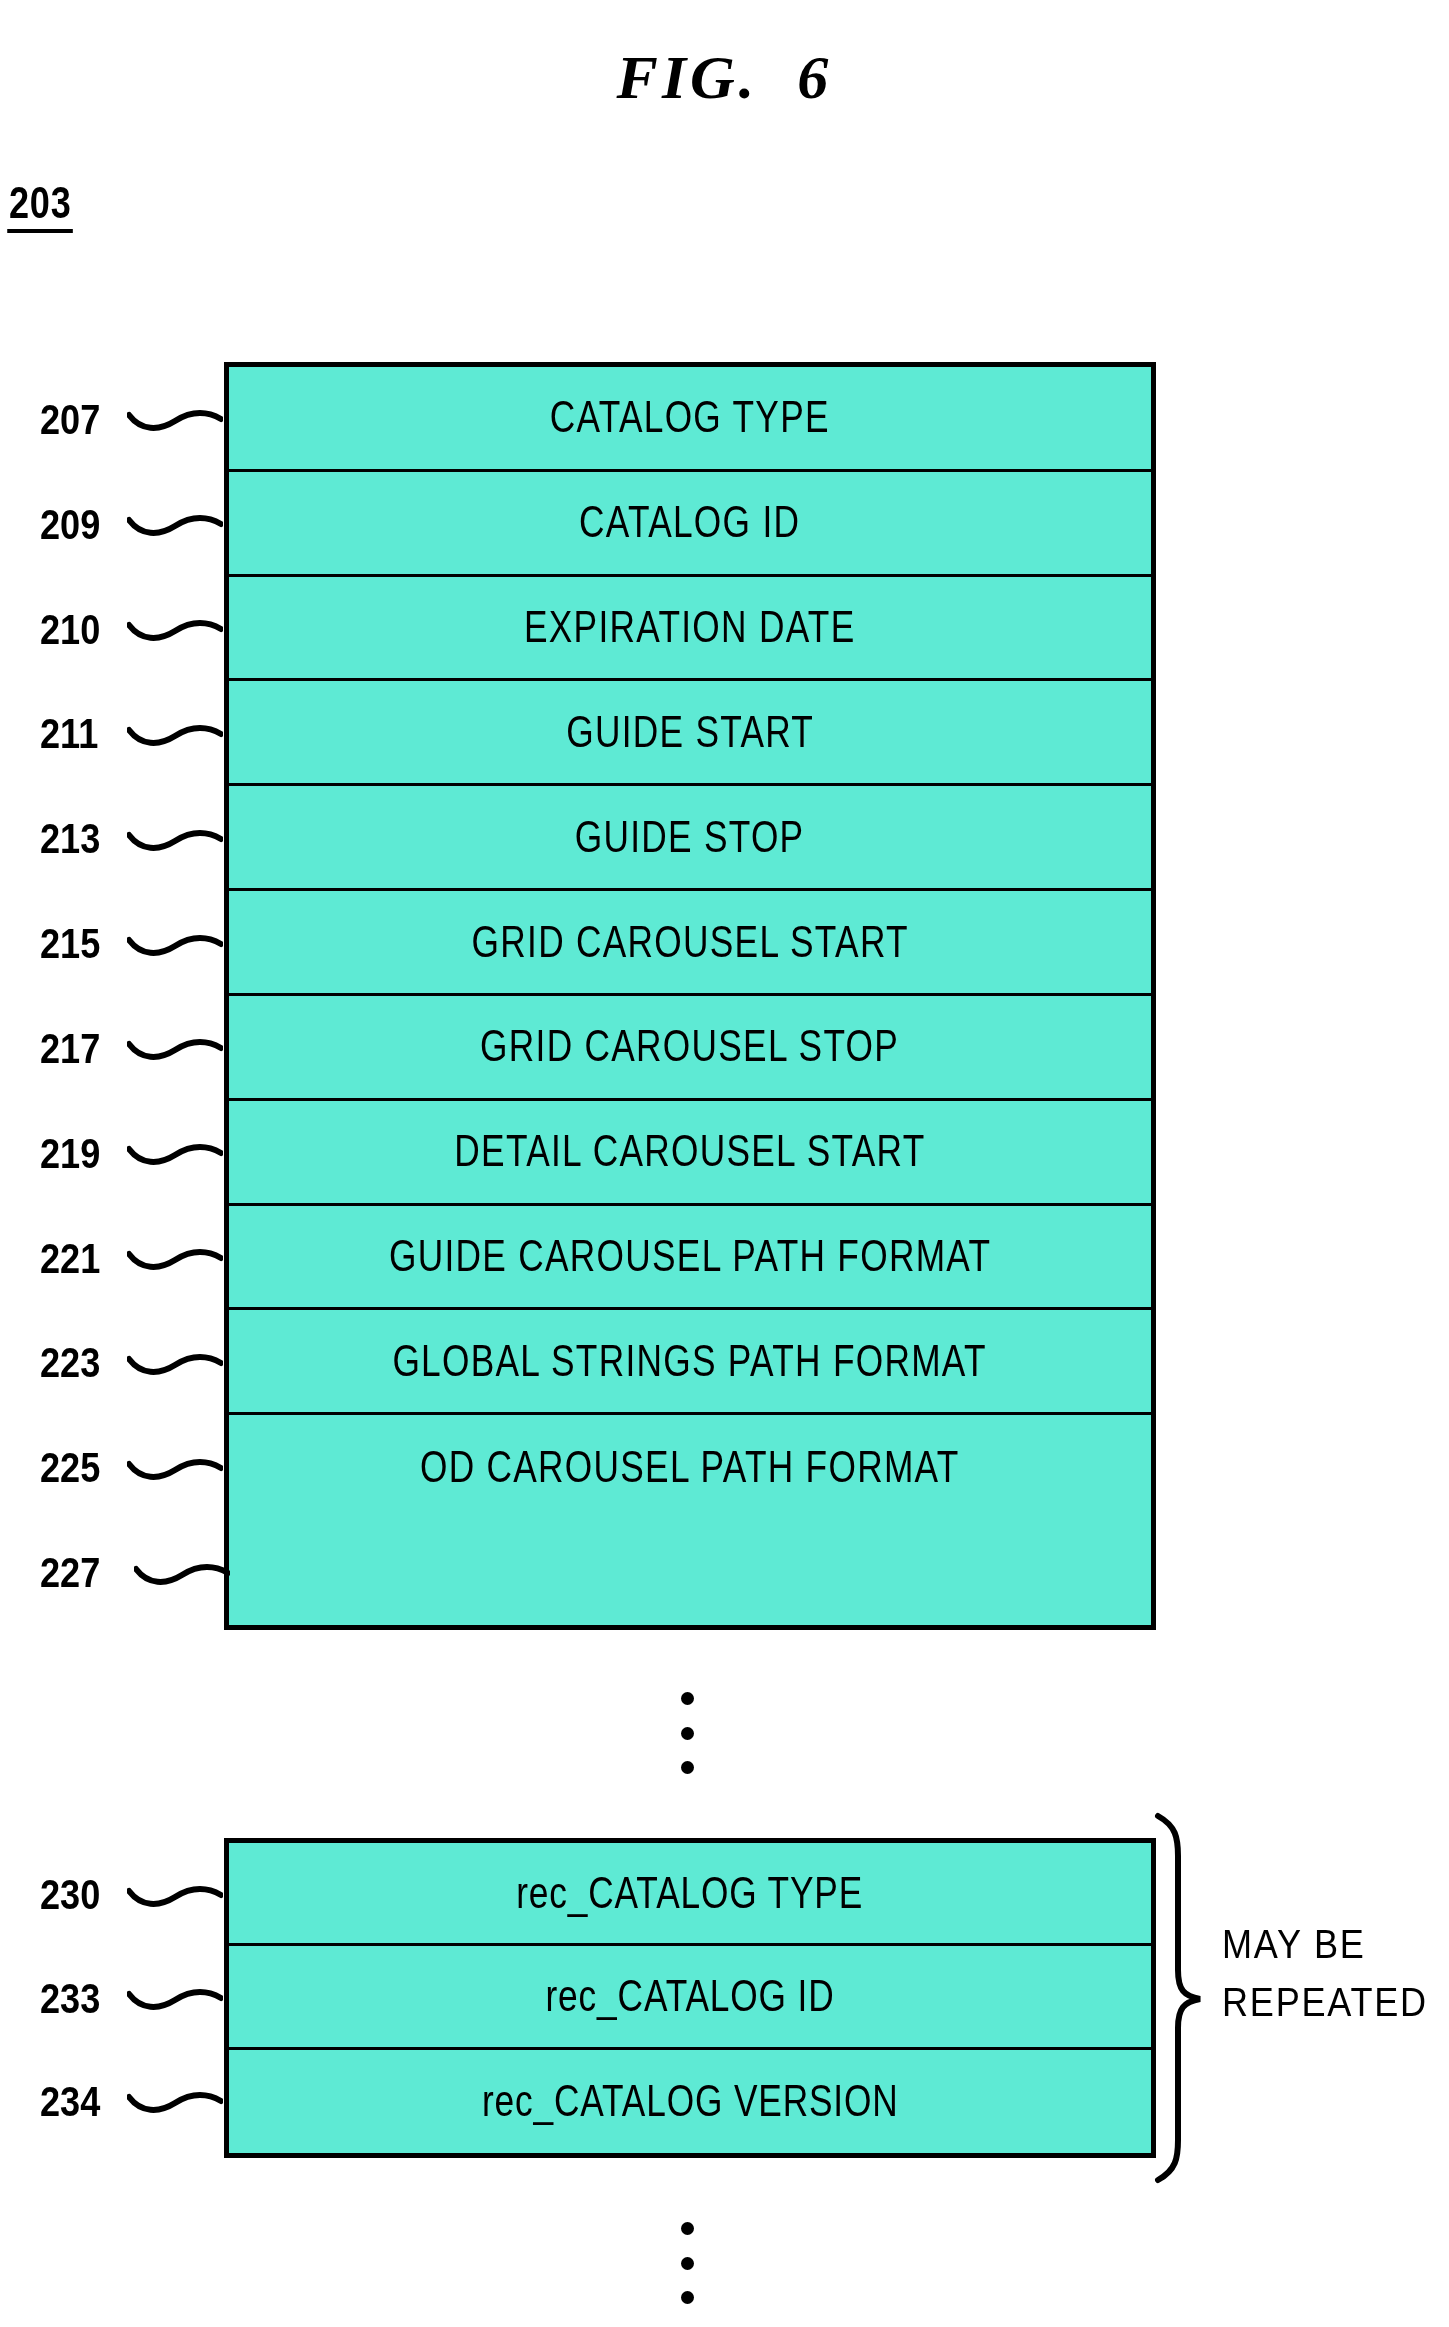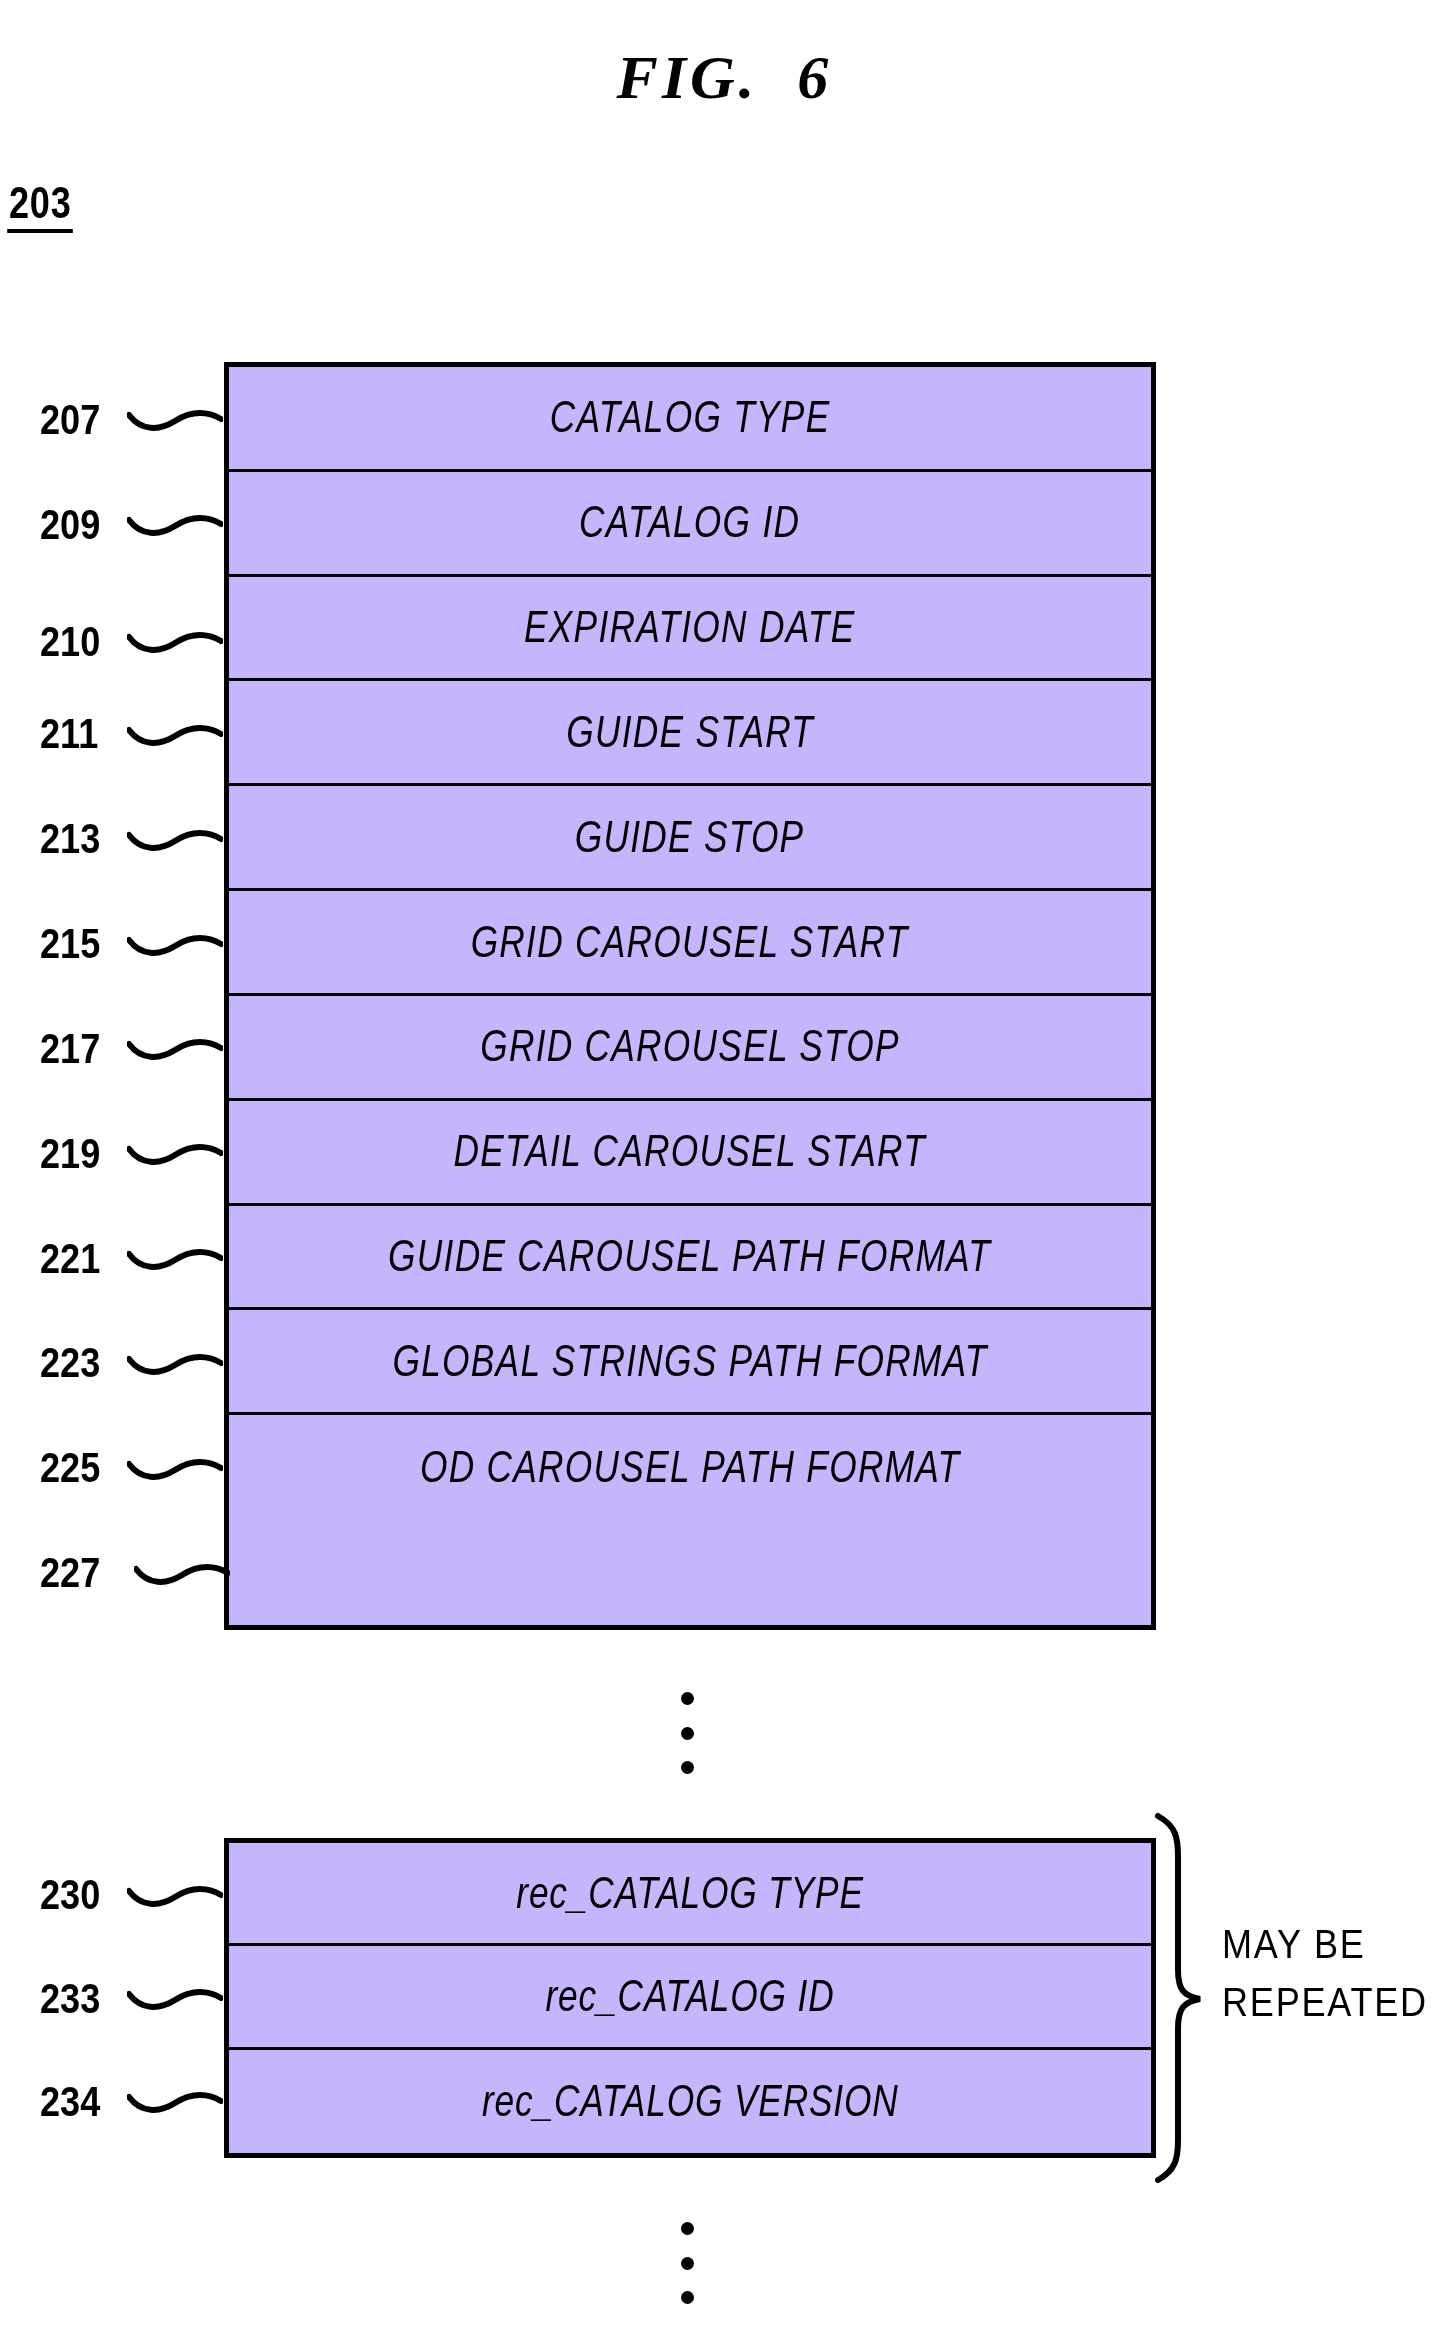--- a/index.html
+++ b/index.html
@@ -51,22 +51,21 @@
     border-bottom: 4px solid #000;
     padding: 0 2px 3px 2px;
     line-height: 1.05;
   }
 
   
   .struct-table {
     position: absolute;
     border: 5px solid #000;
     box-sizing: border-box;
-    background: #c4b5fd;
-    font-style: italic;
+    background: #5eead4;
   }
   .struct-row {
     box-sizing: border-box;
     border-bottom: 3px solid #000;
     display: flex;
     align-items: center;
     justify-content: center;
     position: relative;
   }
   .struct-row:last-child {
@@ -236,21 +235,21 @@
       <span class="leader"><svg width="96" height="40" viewBox="0 0 96 40">
           <path d="M 2 18 C 14 34, 32 34, 48 24 C 64 14, 80 14, 94 22" fill="none" stroke="#000" stroke-width="6" stroke-linecap="round"></path>
         </svg></span>
     </div>
     <div class="callout" style="top: 494.25px;">
       <span class="ref-num">209</span>
       <span class="leader"><svg width="96" height="40" viewBox="0 0 96 40">
           <path d="M 2 18 C 14 34, 32 34, 48 24 C 64 14, 80 14, 94 22" fill="none" stroke="#000" stroke-width="6" stroke-linecap="round"></path>
         </svg></span>
     </div>
-    <div class="callout" style="top: 599.083px; margin-top: 12px;">
+    <div class="callout" style="top: 599.083px;">
       <span class="ref-num">210</span>
       <span class="leader"><svg width="96" height="40" viewBox="0 0 96 40">
           <path d="M 2 18 C 14 34, 32 34, 48 24 C 64 14, 80 14, 94 22" fill="none" stroke="#000" stroke-width="6" stroke-linecap="round"></path>
         </svg></span>
     </div>
     <div class="callout" style="top: 703.917px;">
       <span class="ref-num">211</span>
       <span class="leader"><svg width="96" height="40" viewBox="0 0 96 40">
           <path d="M 2 18 C 14 34, 32 34, 48 24 C 64 14, 80 14, 94 22" fill="none" stroke="#000" stroke-width="6" stroke-linecap="round"></path>
         </svg></span>

